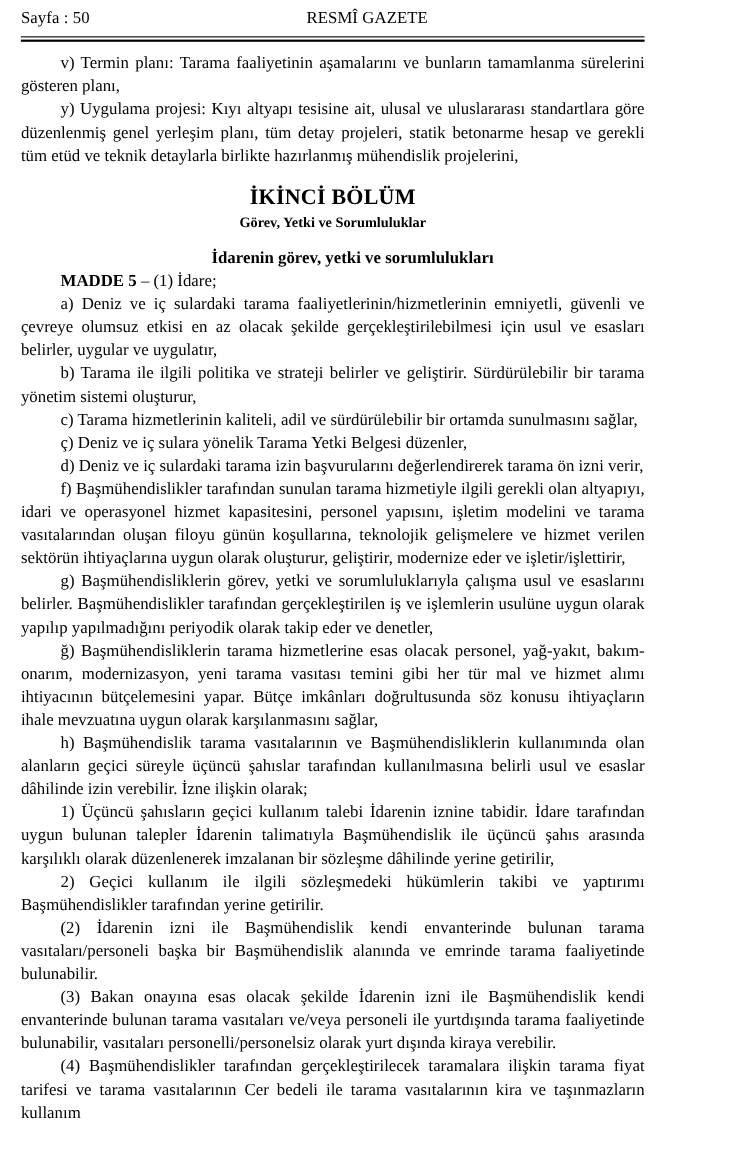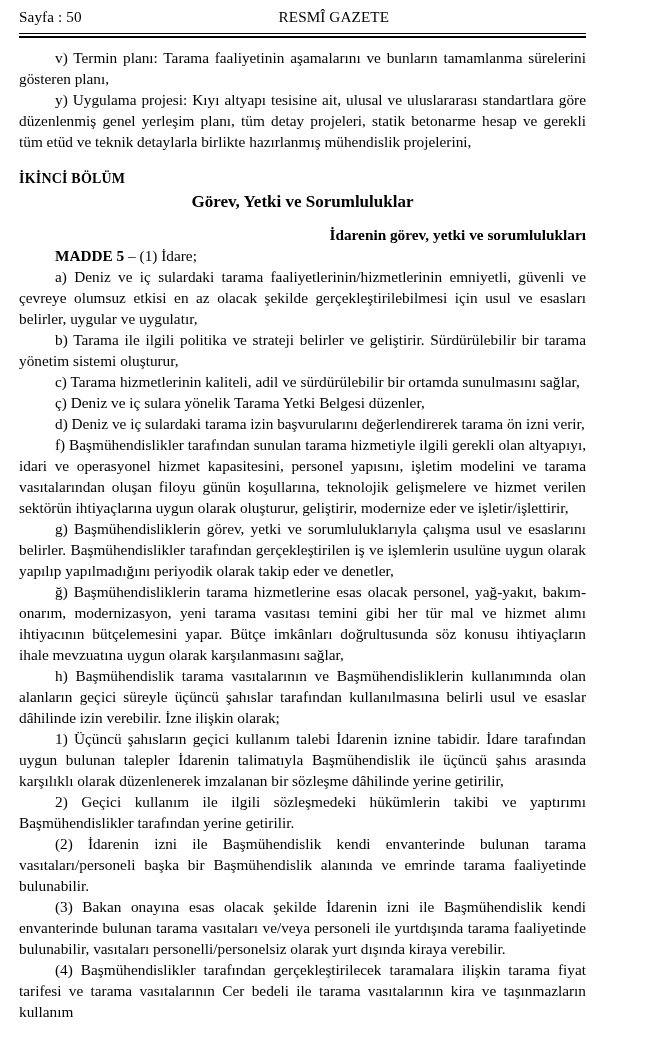--- a/index.html
+++ b/index.html
@@ -71,42 +71,42 @@
     padding: 0;
     text-align: justify;
     text-justify: inter-word;
     text-indent: 36px;
     hyphens: none;
   }
 
   
   .bolum-title {
     margin: 16px 0 0 0;
-    text-align: left;
+    text-align: center;
     font-weight: bold;
-    font-size: 14px;
+    font-size: 20px;
     line-height: 22px;
     letter-spacing: 0.2px;
   }
   .bolum-sub {
     margin: 1px 0 0 0;
     text-align: center;
     font-weight: bold;
-    font-size: 17px;
+    font-size: 13px;
     line-height: 22px;
   }
 
   
   .madde-heading {
     margin: 11px 0 0 0;
     text-indent: 36px;
     font-weight: bold;
     font-size: 15.3px;
     line-height: 21px;
-    text-align: right;
+    text-align: center;
   }
 
   .madde-no { font-weight: bold; }
 
   
   .tail-clip { overflow: hidden; }
 </style>
 </head>
 <body>
 

